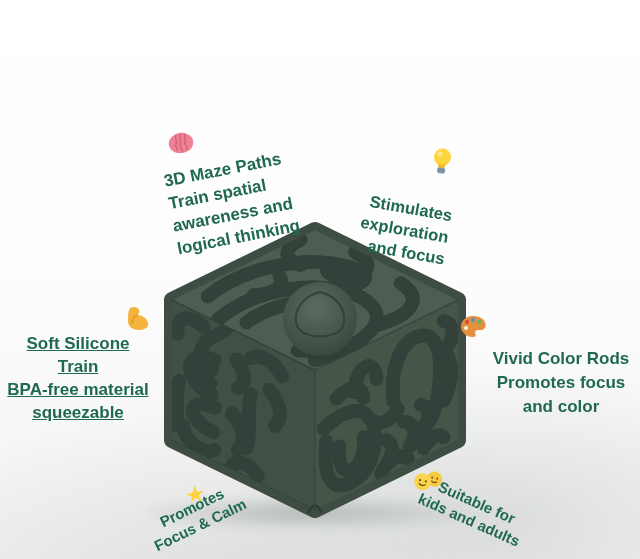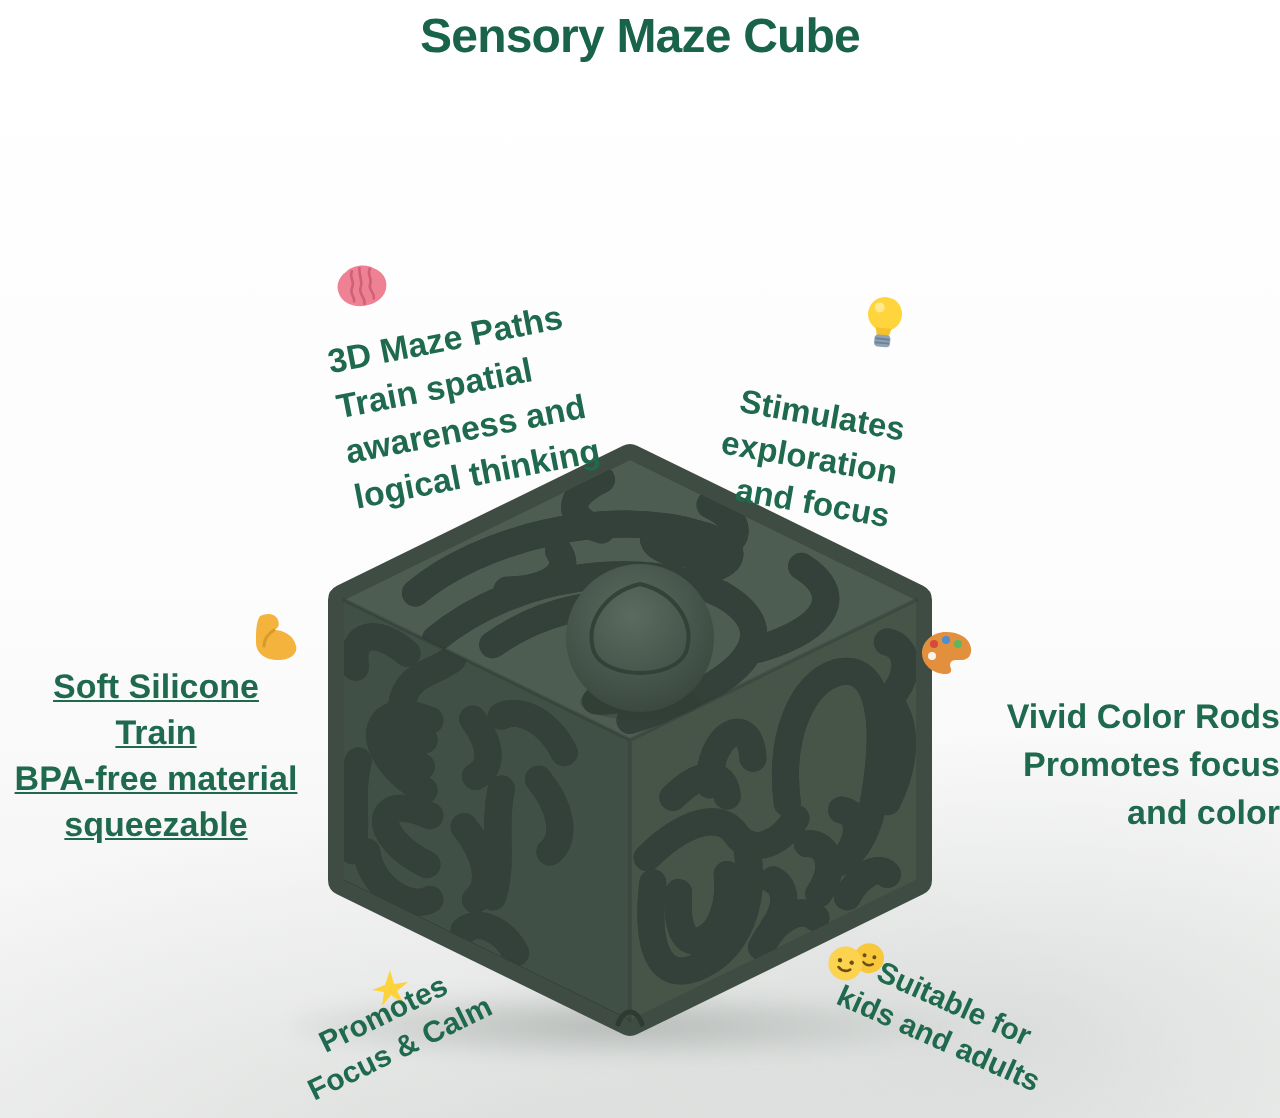--- a/index.html
+++ b/index.html
@@ -29,21 +29,21 @@
   .co-stim .icon{left:99px;top:-36px;}
   .co-stim .txt{position:absolute;left:0;top:0;width:124px;text-align:right;
     font-size:16.5px;line-height:22px;transform:rotate(10deg);transform-origin:0 0;}
 
   .co-material{left:2px;top:332px;width:152px;}
   .co-material .icon{left:122px;top:-27px;}
   .co-material .txt{text-align:center;font-size:17px;line-height:23px;text-decoration:underline;}
 
   .co-rods{left:462px;top:347px;width:178px;}
   .co-rods .icon{left:-3px;top:-33px;}
-  .co-rods .txt{text-align:right;font-size:17px;line-height:24px;margin-left:20px;}
+  .co-rods .txt{text-align:center;font-size:17px;line-height:24px;margin-left:20px;}
 
   .co-calm{left:122px;top:497px;width:148px;}
   .co-calm .icon{left:62px;top:-13px;}
   .co-calm .txt{text-align:center;font-size:15px;line-height:19px;transform:rotate(-26deg);}
 
   .co-audience{left:392px;top:492px;width:162px;}
   .co-audience .icon{left:20px;top:-23px;transform:rotate(12deg);}
   .co-audience .txt{text-align:center;font-size:15px;line-height:19px;transform:rotate(24deg);}
 
   .cube-shadow{position:absolute;left:145px;top:494px;width:350px;height:38px;border-radius:50%;
@@ -59,21 +59,20 @@
   .cube use.c{stroke:#47b3da}
   .cube use.l{stroke:#b5ca44}
   .cube use.d{stroke:#404f45}
 </style>
 </head>
 <body>
 
 <div class="stage">
 
   <div class="title">
-    <div>Sensory Maze Cube</div>
   </div>
 
   <div class="cube-shadow"></div>
 
   <svg class="cube" viewBox="0 0 306 292" aria-hidden="true">
     <defs>
       <clipPath id="cfTop">
           <polygon points="153,6 296,76 153,146 10,76"></polygon>
         </clipPath>
       <clipPath id="cfLeft">

